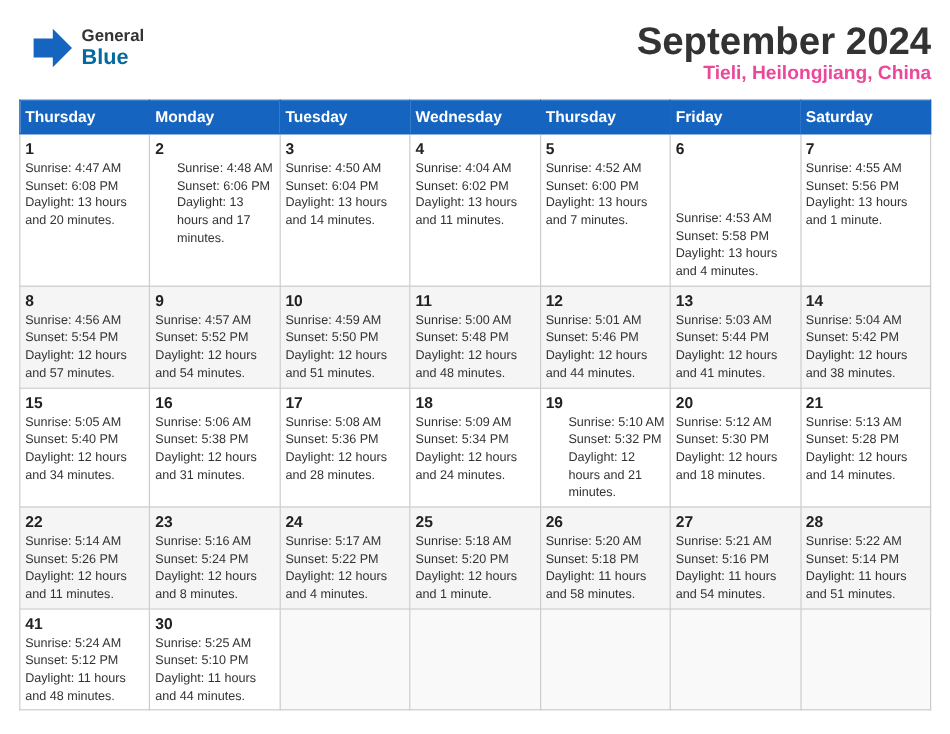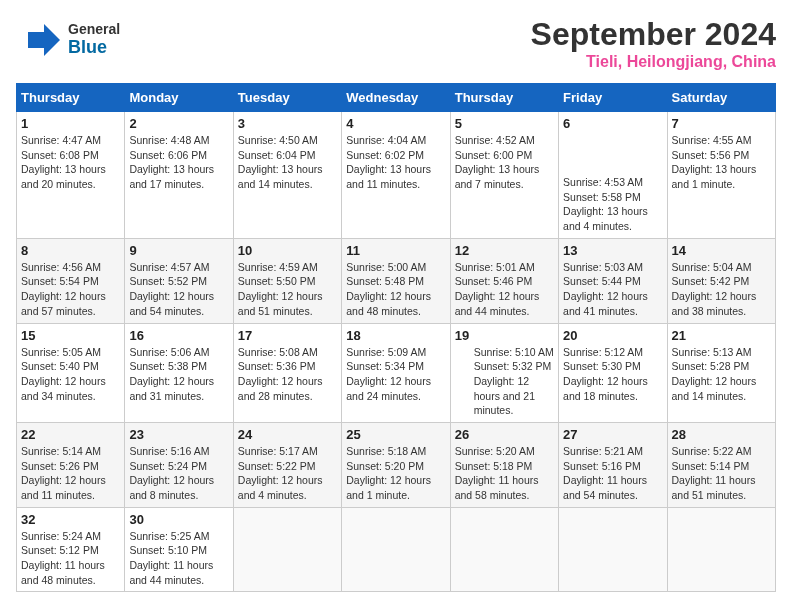--- a/index.html
+++ b/index.html
@@ -128,21 +128,21 @@
   <tbody id="calendar-body">
   <tr>
         <td>
           <span class="day-num">1</span>
           <div class="day-info" style="white-space: pre-line;">Sunrise: 4:47 AM
 Sunset: 6:08 PM
 Daylight: 13 hours and 20 minutes.</div>
         </td>
         <td>
           <span class="day-num">2</span>
-          <div class="day-info" style="white-space: pre-line;">Sunrise: 4:48 AM
+          <div class="day-info" style="white-space: pre-line; margin-left: 18px;">Sunrise: 4:48 AM
 Sunset: 6:06 PM
 Daylight: 13 hours and 17 minutes.</div>
         </td>
         <td>
           <span class="day-num">3</span>
           <div class="day-info" style="white-space: pre-line;">Sunrise: 4:50 AM
 Sunset: 6:04 PM
 Daylight: 13 hours and 14 minutes.</div>
         </td>
         <td>
@@ -297,21 +297,21 @@
         </td>
         <td>
           <span class="day-num">28</span>
           <div class="day-info" style="white-space: pre-line;">Sunrise: 5:22 AM
 Sunset: 5:14 PM
 Daylight: 11 hours and 51 minutes.</div>
         </td>
       </tr>
       <tr>
         <td>
-          <span class="day-num">32</span>
+          <span class="day-num">41</span>
           <div class="day-info" style="white-space: pre-line;">Sunrise: 5:24 AM
 Sunset: 5:12 PM
 Daylight: 11 hours and 48 minutes.</div>
         </td>
         <td>
           <span class="day-num">30</span>
           <div class="day-info" style="white-space: pre-line;">Sunrise: 5:25 AM
 Sunset: 5:10 PM
 Daylight: 11 hours and 44 minutes.</div>
         </td>

